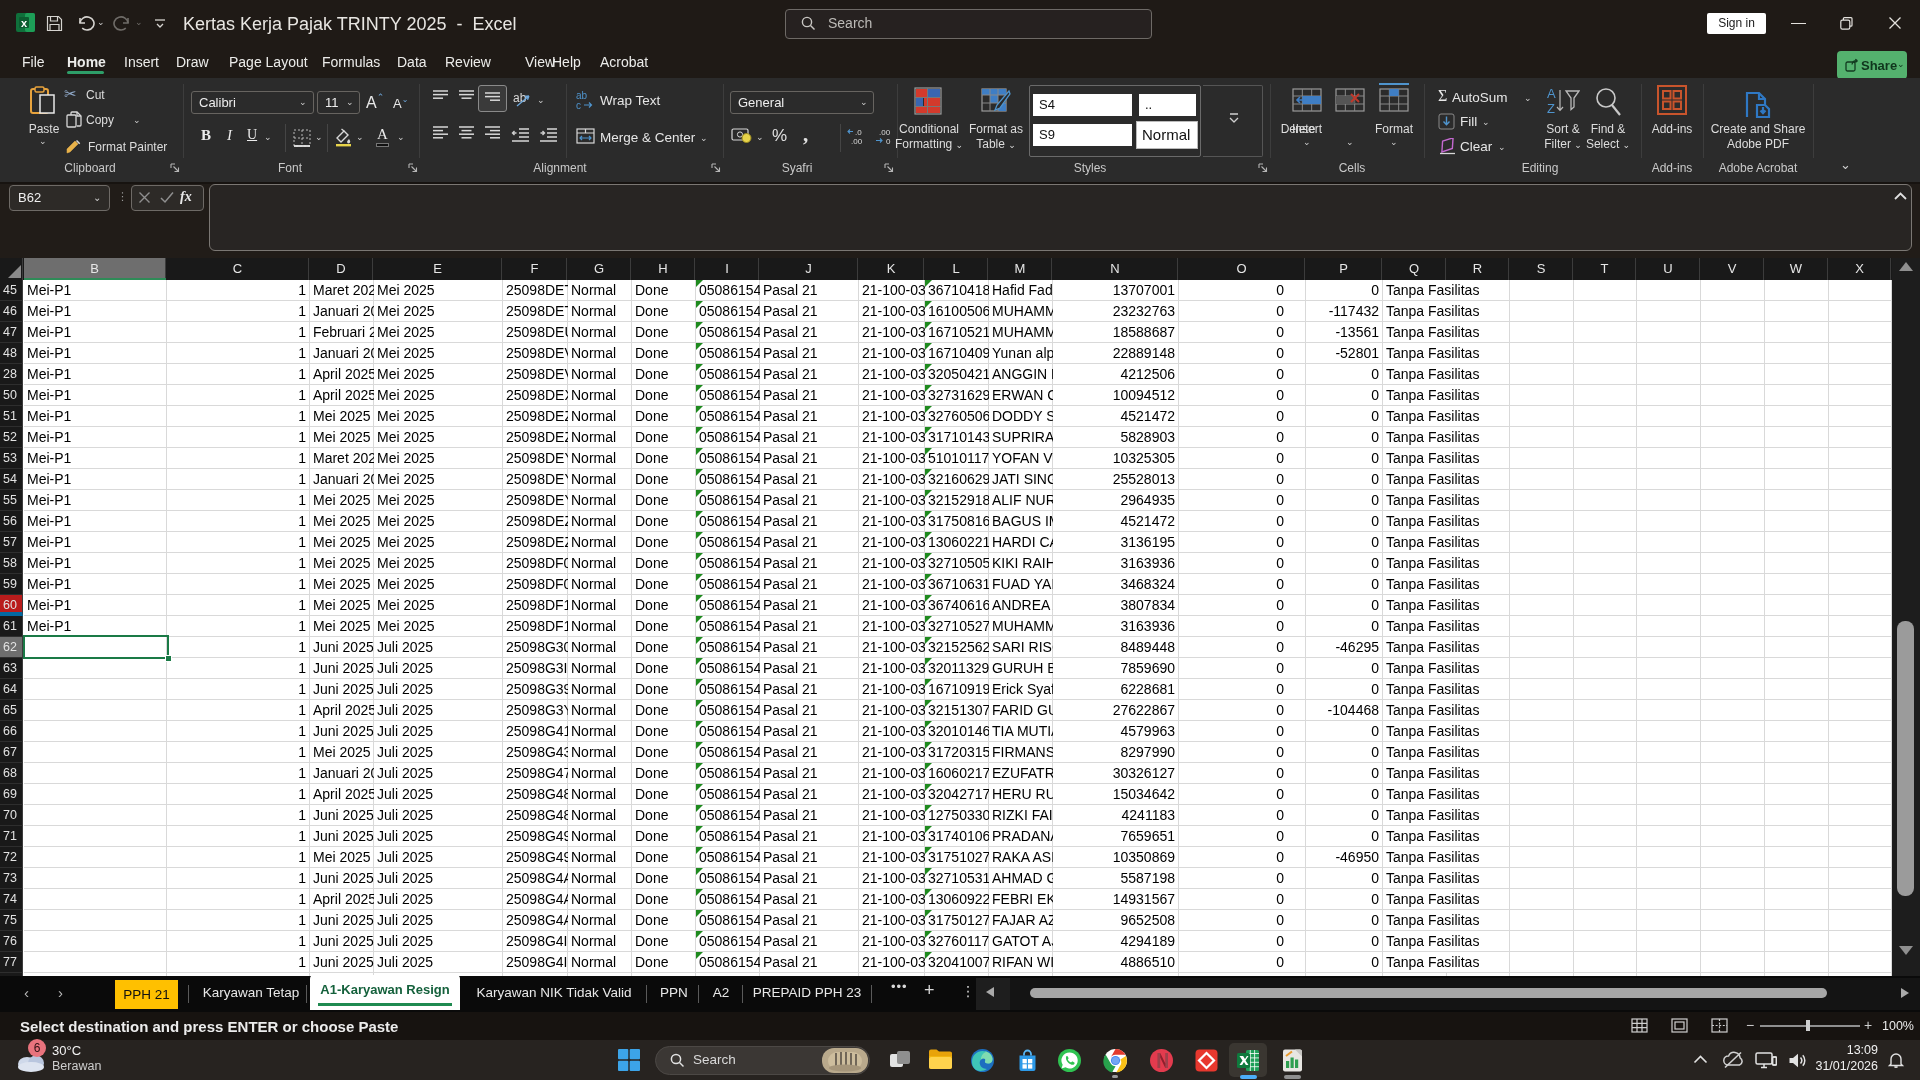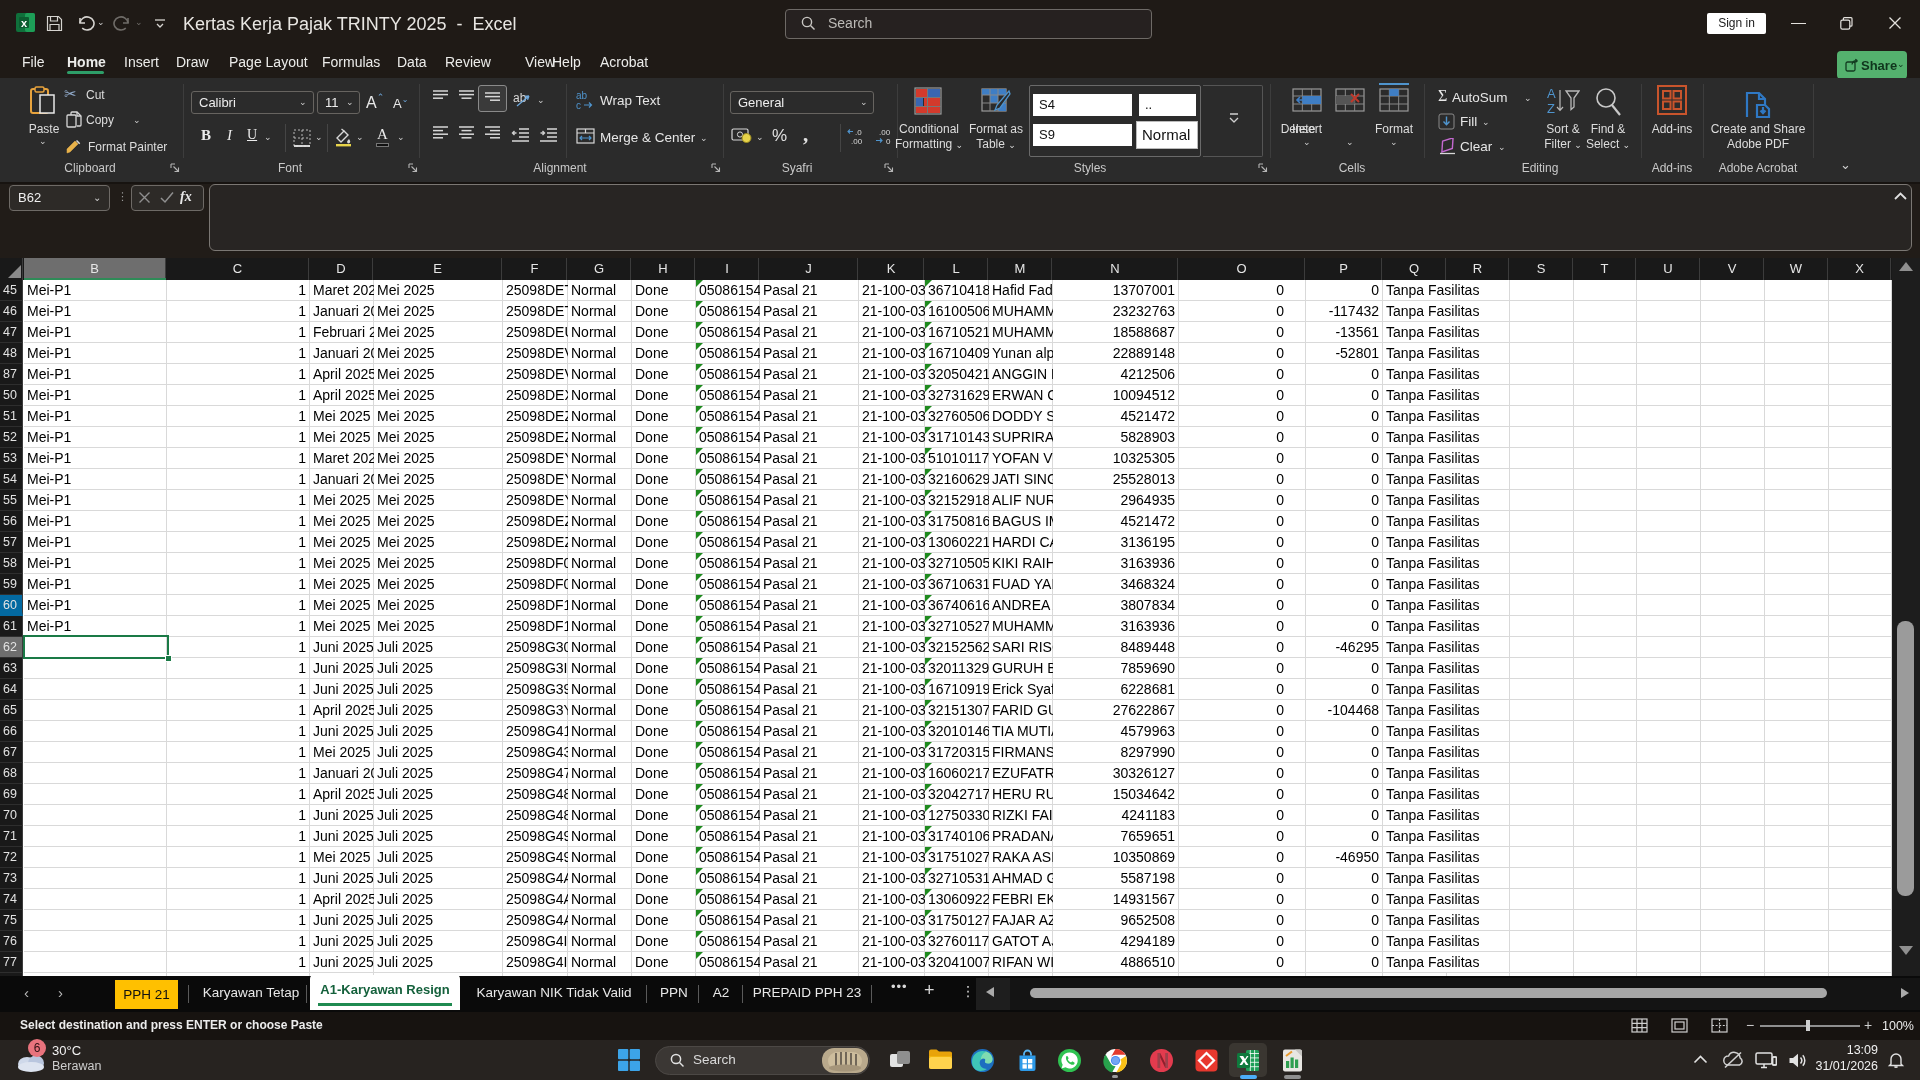--- a/index.html
+++ b/index.html
@@ -387,32 +387,32 @@
 <div class="abs" style="left:1701px;top:258px;width:63px;height:22px;background:#191919;border-right:1px solid #3c3c3c;color:#e6e6e6;font-size:13px;text-align:center;line-height:22px;">V</div>
 <div class="abs" style="left:1765px;top:258px;width:63px;height:22px;background:#191919;border-right:1px solid #3c3c3c;color:#e6e6e6;font-size:13px;text-align:center;line-height:22px;">W</div>
 <div class="abs" style="left:1829px;top:258px;width:62px;height:22px;background:#191919;border-right:1px solid #3c3c3c;color:#e6e6e6;font-size:13px;text-align:center;line-height:22px;">X</div>
 <div class="abs" style="left:24px;top:278px;width:142px;height:2px;background:#2e8b57;"></div>
 <div class="abs" style="left:0;top:258px;width:23px;height:22px;background:#191919;border-right:1px solid #3c3c3c;"></div>
 <div class="abs" style="left:8px;top:265px;width:0;height:0;border-left:13px solid transparent;border-bottom:13px solid #8a8a8a;"></div>
 <div class="abs" style="left:0;top:280px;width:23px;height:21px;background:#191919;border-right:1px solid #3c3c3c;border-bottom:1px solid #2e2e2e;color:#e2e2e2;font-size:12.5px;text-align:right;line-height:21px;padding-right:5px;box-sizing:border-box;">45</div>
 <div class="abs" style="left:0;top:301px;width:23px;height:21px;background:#191919;border-right:1px solid #3c3c3c;border-bottom:1px solid #2e2e2e;color:#e2e2e2;font-size:12.5px;text-align:right;line-height:21px;padding-right:5px;box-sizing:border-box;">46</div>
 <div class="abs" style="left:0;top:322px;width:23px;height:21px;background:#191919;border-right:1px solid #3c3c3c;border-bottom:1px solid #2e2e2e;color:#e2e2e2;font-size:12.5px;text-align:right;line-height:21px;padding-right:5px;box-sizing:border-box;">47</div>
 <div class="abs" style="left:0;top:343px;width:23px;height:21px;background:#191919;border-right:1px solid #3c3c3c;border-bottom:1px solid #2e2e2e;color:#e2e2e2;font-size:12.5px;text-align:right;line-height:21px;padding-right:5px;box-sizing:border-box;">48</div>
-<div class="abs" style="left:0;top:364px;width:23px;height:21px;background:#191919;border-right:1px solid #3c3c3c;border-bottom:1px solid #2e2e2e;color:#e2e2e2;font-size:12.5px;text-align:right;line-height:21px;padding-right:5px;box-sizing:border-box;">87</div>
+<div class="abs" style="left:0;top:364px;width:23px;height:21px;background:#191919;border-right:1px solid #3c3c3c;border-bottom:1px solid #2e2e2e;color:#e2e2e2;font-size:12.5px;text-align:right;line-height:21px;padding-right:5px;box-sizing:border-box;">28</div>
 <div class="abs" style="left:0;top:385px;width:23px;height:21px;background:#191919;border-right:1px solid #3c3c3c;border-bottom:1px solid #2e2e2e;color:#e2e2e2;font-size:12.5px;text-align:right;line-height:21px;padding-right:5px;box-sizing:border-box;">50</div>
 <div class="abs" style="left:0;top:406px;width:23px;height:21px;background:#191919;border-right:1px solid #3c3c3c;border-bottom:1px solid #2e2e2e;color:#e2e2e2;font-size:12.5px;text-align:right;line-height:21px;padding-right:5px;box-sizing:border-box;">51</div>
 <div class="abs" style="left:0;top:427px;width:23px;height:21px;background:#191919;border-right:1px solid #3c3c3c;border-bottom:1px solid #2e2e2e;color:#e2e2e2;font-size:12.5px;text-align:right;line-height:21px;padding-right:5px;box-sizing:border-box;">52</div>
 <div class="abs" style="left:0;top:448px;width:23px;height:21px;background:#191919;border-right:1px solid #3c3c3c;border-bottom:1px solid #2e2e2e;color:#e2e2e2;font-size:12.5px;text-align:right;line-height:21px;padding-right:5px;box-sizing:border-box;">53</div>
 <div class="abs" style="left:0;top:469px;width:23px;height:21px;background:#191919;border-right:1px solid #3c3c3c;border-bottom:1px solid #2e2e2e;color:#e2e2e2;font-size:12.5px;text-align:right;line-height:21px;padding-right:5px;box-sizing:border-box;">54</div>
 <div class="abs" style="left:0;top:490px;width:23px;height:21px;background:#191919;border-right:1px solid #3c3c3c;border-bottom:1px solid #2e2e2e;color:#e2e2e2;font-size:12.5px;text-align:right;line-height:21px;padding-right:5px;box-sizing:border-box;">55</div>
 <div class="abs" style="left:0;top:511px;width:23px;height:21px;background:#191919;border-right:1px solid #3c3c3c;border-bottom:1px solid #2e2e2e;color:#e2e2e2;font-size:12.5px;text-align:right;line-height:21px;padding-right:5px;box-sizing:border-box;">56</div>
 <div class="abs" style="left:0;top:532px;width:23px;height:21px;background:#191919;border-right:1px solid #3c3c3c;border-bottom:1px solid #2e2e2e;color:#e2e2e2;font-size:12.5px;text-align:right;line-height:21px;padding-right:5px;box-sizing:border-box;">57</div>
 <div class="abs" style="left:0;top:553px;width:23px;height:21px;background:#191919;border-right:1px solid #3c3c3c;border-bottom:1px solid #2e2e2e;color:#e2e2e2;font-size:12.5px;text-align:right;line-height:21px;padding-right:5px;box-sizing:border-box;">58</div>
 <div class="abs" style="left:0;top:574px;width:23px;height:21px;background:#191919;border-right:1px solid #3c3c3c;border-bottom:1px solid #2e2e2e;color:#e2e2e2;font-size:12.5px;text-align:right;line-height:21px;padding-right:5px;box-sizing:border-box;">59</div>
-<div class="abs" style="left:0;top:595px;width:23px;height:21px;background:#0369a1;border-right:1px solid #3c3c3c;border-bottom:4px solid #0369a1;color:#e2e2e2;font-size:12.5px;text-align:right;line-height:21px;padding-right:5px;box-sizing:border-box;">60</div>
+<div class="abs" style="left:0;top:595px;width:23px;height:21px;background:#b91c1c;border-right:1px solid #3c3c3c;border-bottom:4px solid #0369a1;color:#e2e2e2;font-size:12.5px;text-align:right;line-height:21px;padding-right:5px;box-sizing:border-box;">60</div>
 <div class="abs" style="left:0;top:616px;width:23px;height:21px;background:#191919;border-right:1px solid #3c3c3c;border-bottom:1px solid #2e2e2e;color:#e2e2e2;font-size:12.5px;text-align:right;line-height:21px;padding-right:5px;box-sizing:border-box;">61</div>
 <div class="abs" style="left:0;top:637px;width:23px;height:21px;background:#6e6e6e;border-right:1px solid #3c3c3c;border-bottom:1px solid #2e2e2e;color:#e2e2e2;font-size:12.5px;text-align:right;line-height:21px;padding-right:5px;box-sizing:border-box;">62</div>
 <div class="abs" style="left:0;top:658px;width:23px;height:21px;background:#191919;border-right:1px solid #3c3c3c;border-bottom:1px solid #2e2e2e;color:#e2e2e2;font-size:12.5px;text-align:right;line-height:21px;padding-right:5px;box-sizing:border-box;">63</div>
 <div class="abs" style="left:0;top:679px;width:23px;height:21px;background:#191919;border-right:1px solid #3c3c3c;border-bottom:1px solid #2e2e2e;color:#e2e2e2;font-size:12.5px;text-align:right;line-height:21px;padding-right:5px;box-sizing:border-box;">64</div>
 <div class="abs" style="left:0;top:700px;width:23px;height:21px;background:#191919;border-right:1px solid #3c3c3c;border-bottom:1px solid #2e2e2e;color:#e2e2e2;font-size:12.5px;text-align:right;line-height:21px;padding-right:5px;box-sizing:border-box;">65</div>
 <div class="abs" style="left:0;top:721px;width:23px;height:21px;background:#191919;border-right:1px solid #3c3c3c;border-bottom:1px solid #2e2e2e;color:#e2e2e2;font-size:12.5px;text-align:right;line-height:21px;padding-right:5px;box-sizing:border-box;">66</div>
 <div class="abs" style="left:0;top:742px;width:23px;height:21px;background:#191919;border-right:1px solid #3c3c3c;border-bottom:1px solid #2e2e2e;color:#e2e2e2;font-size:12.5px;text-align:right;line-height:21px;padding-right:5px;box-sizing:border-box;">67</div>
 <div class="abs" style="left:0;top:763px;width:23px;height:21px;background:#191919;border-right:1px solid #3c3c3c;border-bottom:1px solid #2e2e2e;color:#e2e2e2;font-size:12.5px;text-align:right;line-height:21px;padding-right:5px;box-sizing:border-box;">68</div>
 <div class="abs" style="left:0;top:784px;width:23px;height:21px;background:#191919;border-right:1px solid #3c3c3c;border-bottom:1px solid #2e2e2e;color:#e2e2e2;font-size:12.5px;text-align:right;line-height:21px;padding-right:5px;box-sizing:border-box;">69</div>
 <div class="abs" style="left:0;top:805px;width:23px;height:21px;background:#191919;border-right:1px solid #3c3c3c;border-bottom:1px solid #2e2e2e;color:#e2e2e2;font-size:12.5px;text-align:right;line-height:21px;padding-right:5px;box-sizing:border-box;">70</div>
@@ -1018,21 +1018,21 @@
 <div class="abs" style="left:871px;top:985px;width:1px;height:18px;background:#5a5a5a;"></div>
 <div class="abs" style="left:891px;top:979px;color:#d9d9d9;font-size:13px;letter-spacing:1px;">•••</div>
 <div class="abs" style="left:924px;top:980px;color:#d9d9d9;font-size:18px;">+</div>
 <div class="abs" style="left:961px;top:983px;color:#d9d9d9;font-size:14px;">⋮</div>
 <div class="abs" style="left:976px;top:978px;width:34px;height:32px;background:#1e1e1e;"></div>
 <div class="abs" style="left:1010px;top:978px;width:910px;height:32px;background:#141414;"></div>
 <div class="abs" style="left:986px;top:987px;width:0;height:0;border-top:5px solid transparent;border-bottom:5px solid transparent;border-right:8px solid #aaaaaa;"></div>
 <div class="abs" style="left:1030px;top:988px;width:797px;height:10px;background:#a6a6a6;border-radius:5px;"></div>
 <div class="abs" style="left:1901px;top:988px;width:0;height:0;border-top:5px solid transparent;border-bottom:5px solid transparent;border-left:8px solid #aaaaaa;"></div>
 <div class="abs" style="left:0;top:1012px;width:1920px;height:28px;background:#171310;"></div>
-<div class="abs" style="left:20px;top:1018px;color:#ececec;font-size:12px;font-weight:bold;">Select destination and press ENTER or choose Paste</div>
+<div class="abs" style="left:20px;top:1018px;color:#ececec;font-size:15px;font-weight:bold;">Select destination and press ENTER or choose Paste</div>
 <svg class="abs" style="left:1631px;top:1018px" width="17" height="15" viewBox="0 0 17 15" fill="none" stroke="#cfcfcf" stroke-width="1.2">
       <rect x="1" y="1" width="15" height="13"></rect>
       <path d="M1 5.3 H16 M1 9.6 H16 M6 1 V14 M11 1 V14"></path>
     </svg>
 <svg class="abs" style="left:1671px;top:1018px" width="17" height="15" viewBox="0 0 17 15" fill="none" stroke="#cfcfcf" stroke-width="1.2">
       <rect x="1" y="1" width="15" height="13"></rect>
       <rect x="4" y="4" width="9" height="7"></rect>
     </svg>
 <svg class="abs" style="left:1711px;top:1018px" width="17" height="15" viewBox="0 0 17 15" fill="none" stroke="#cfcfcf" stroke-width="1.2">
       <rect x="1" y="1" width="15" height="13"></rect>

